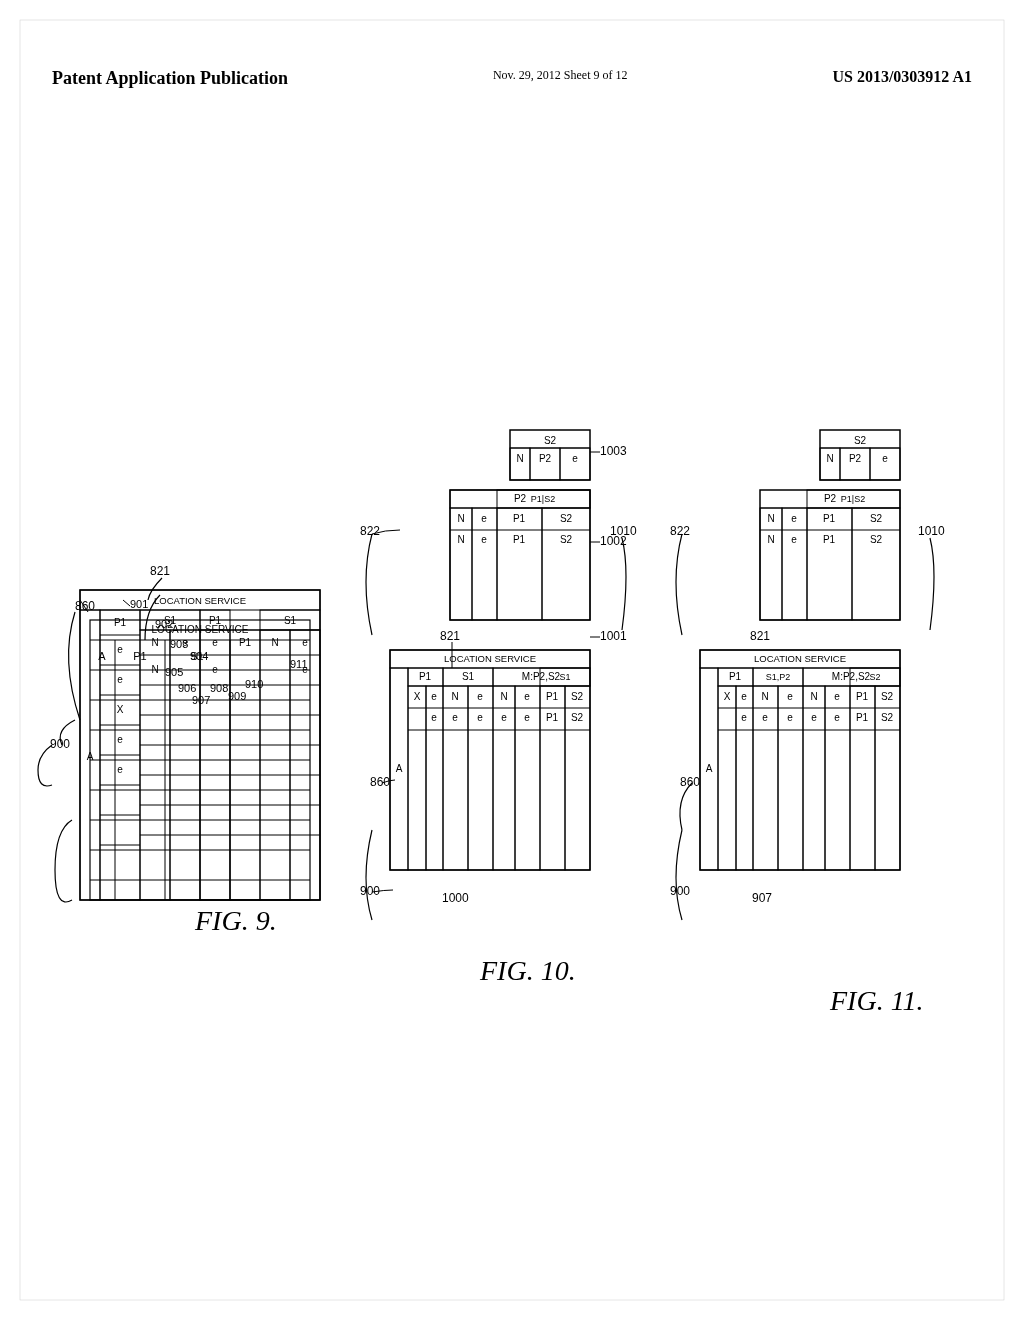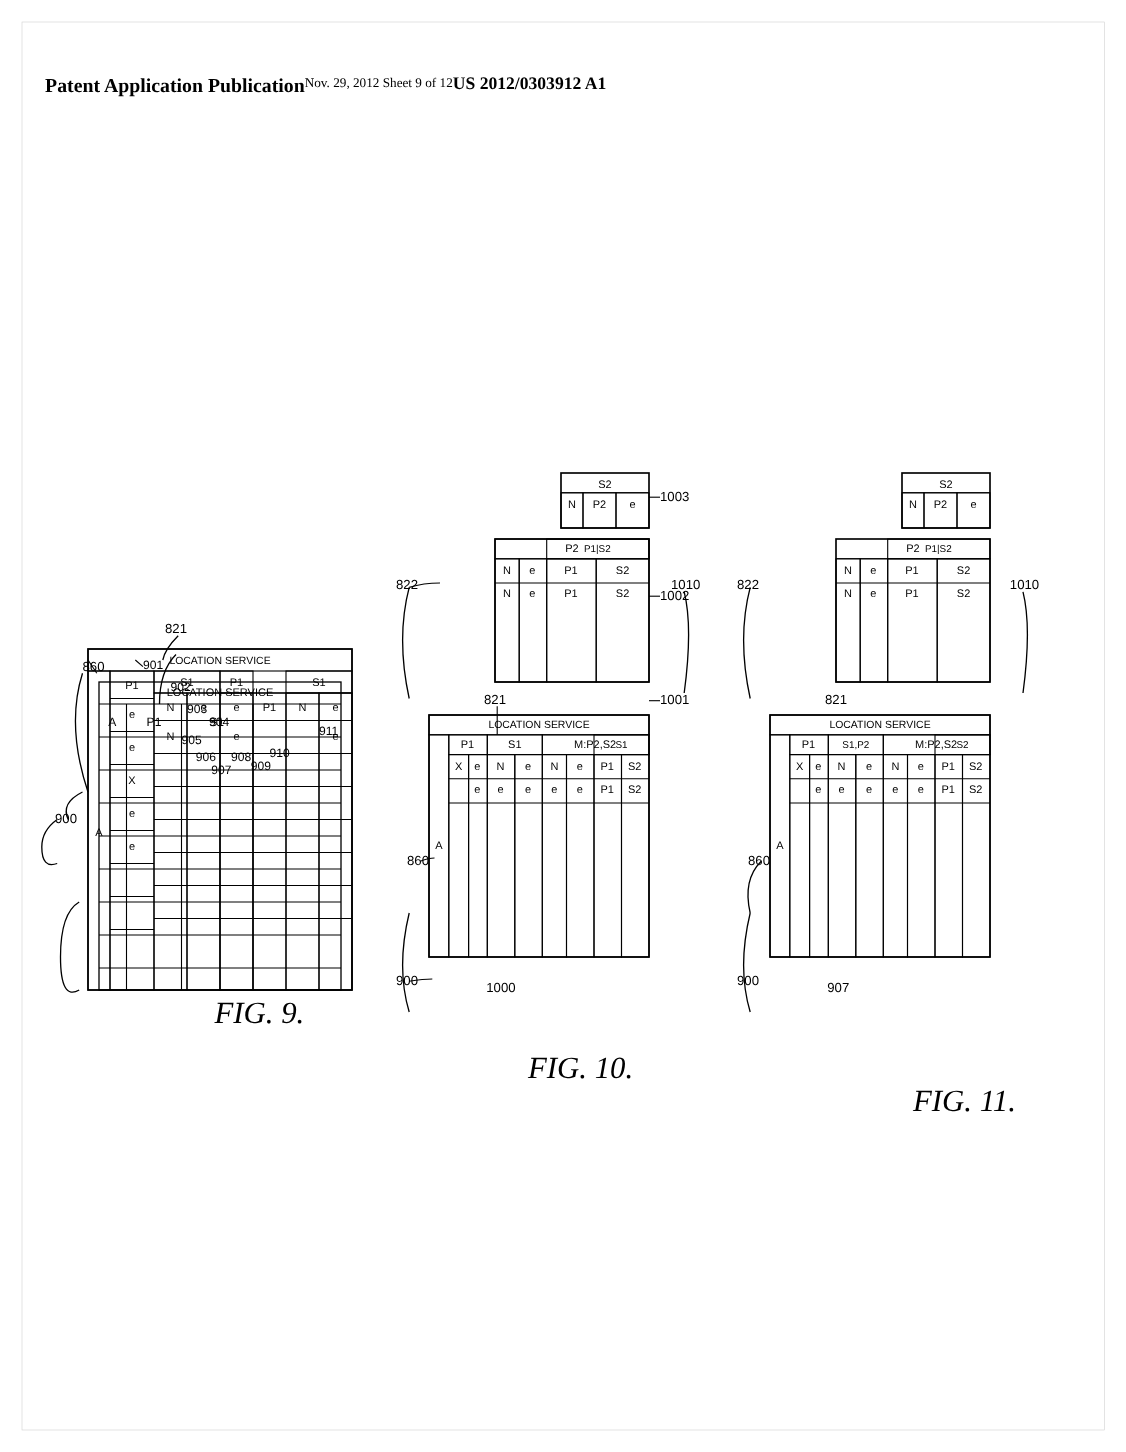--- a/index.html
+++ b/index.html
@@ -12,22 +12,23 @@
       overflow: hidden;
     }
 
     
     .header {
       position: absolute;
       top: 68px;
       left: 0;
       right: 0;
       display: flex;
+      justify-content: space-between;
       align-items: flex-start;
-      padding: 0 41px;
+      padding: 0 52px;
     }
     .header-left {
       font-size: 18px;
       font-weight: bold;
     }
     .header-center {
       font-size: 12px;
       text-align: center;
     }
     .header-right {
@@ -43,21 +44,21 @@
       width: 1024px;
       height: 1320px;
     }
   </style>
 </head>
 <body>
 
 <div class="header">
   <div class="header-left">Patent Application Publication</div>
   <div class="header-center">Nov. 29, 2012  Sheet 9 of 12</div>
-  <div class="header-right">US 2012/0303912 A1</div>
+  <div class="header-right">US 2013/0303912 A1</div>
 </div>
 
 <svg class="diagram-svg" viewBox="0 0 1024 1320">
 
   <rect x="90" y="620" width="220" height="280" fill="none" stroke="#000" stroke-width="1.2"></rect>
 
   <line x1="90" y1="640" x2="310" y2="640" stroke="#000" stroke-width="1"></line>
   <text x="200" y="633" font-size="10" font-family="Arial" text-anchor="middle">LOCATION SERVICE</text>
 
   <line x1="115" y1="640" x2="115" y2="900" stroke="#000" stroke-width="1"></line>

